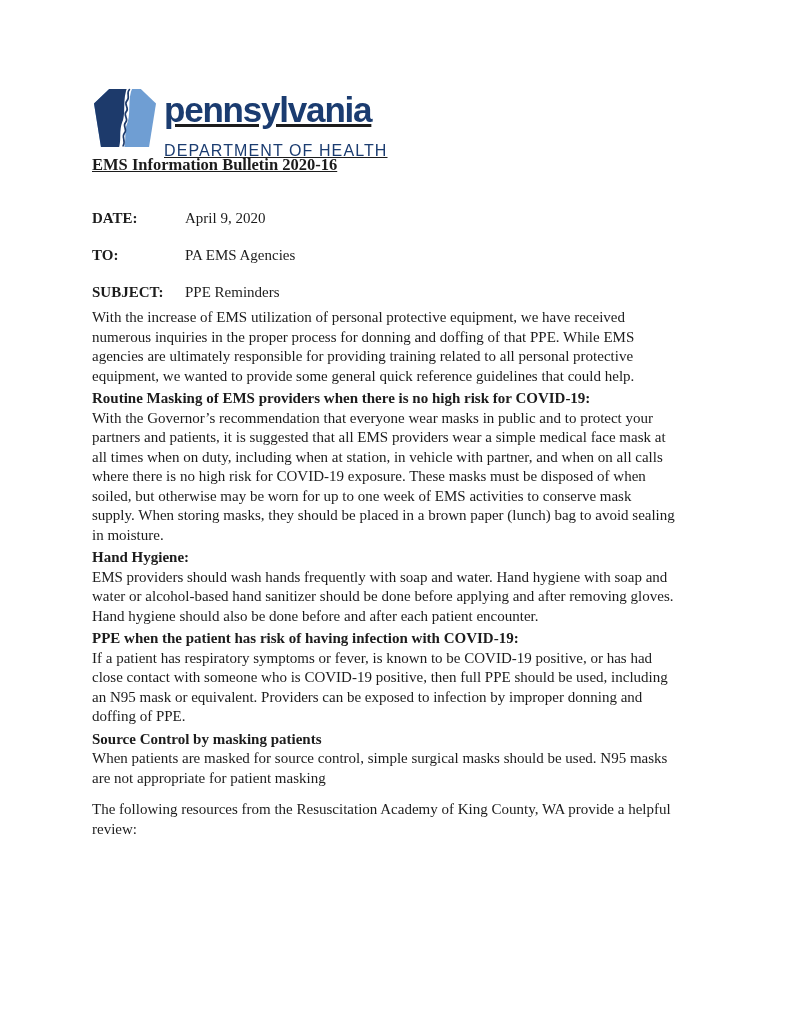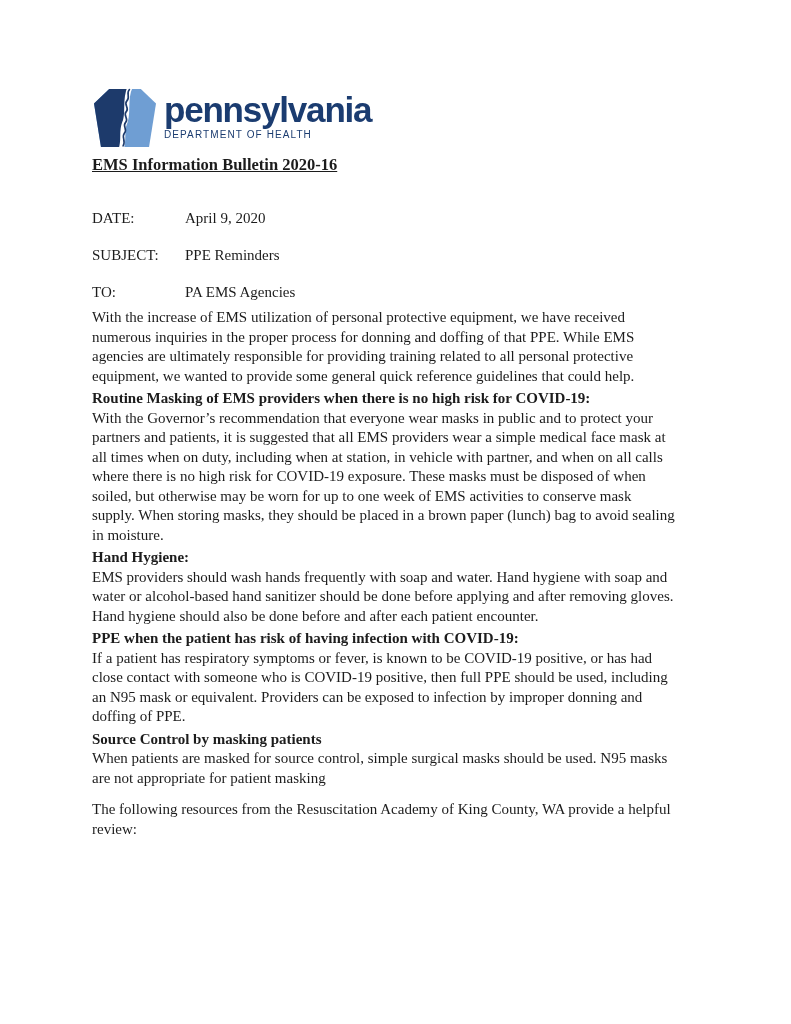--- a/index.html
+++ b/index.html
@@ -9,42 +9,42 @@
     width: 791px;
     height: 1024px;
     margin: 0 auto;
     background: #ffffff;
     font-family: "Liberation Serif", serif;
     color: #1c1c1c;
     padding: 87px 0 0 92px;
     overflow: hidden;
   }
   
-  .logo-row { display: flex; align-items: flex-start; height: 64px; }
+  .logo-row { display: flex; align-items: flex-start; height: 64px; text-decoration: underline; }
   .keystone { width: 66px; height: 62px; flex: 0 0 auto; }
   .logo-text { margin-left: 6px; padding-top: 7px; font-family: "Liberation Sans", sans-serif; }
   .wordmark {
     font-size: 35px; font-weight: 700; line-height: 0.92;
     letter-spacing: -1.2px; color: #1b3c70;
   }
   .dept {
-    font-size: 10px; font-weight: 400; letter-spacing: 1.1px;
-    color: #1b3c70; margin-top: 3px;
+    font-size: 16px; font-weight: 400; letter-spacing: 1.1px;
+    color: #1b3c70; margin-top: 16px;
   }
   
   .title {
     width: 608px; margin-top: 3px;
     font-size: 16.5px; font-weight: bold; text-decoration: underline;
     line-height: 21px;
   }
   
   .meta { margin-top: 33px; font-size: 15px; }
   .meta-row { display: flex; margin-bottom: 17px; line-height: 20px; }
   .meta-row:last-child { margin-bottom: 0; }
-  .meta-label { width: 93px; font-weight: normal; flex: 0 0 auto; }
+  .meta-label { width: 93px; font-weight: bold; flex: 0 0 auto; }
   .meta-value { white-space: pre-line; }
   
   .bodytext { width: 700px; font-size: 15px; line-height: 19.5px; }
   .lines { white-space: pre-line; }
   .intro { margin-top: 6px; }
   .section { margin-top: 3px; }
   .section-heading { font-weight: bold; font-size: 15px; line-height: 19.5px; }
   .closing { margin-top: 12px; }
 </style>
 </head>
@@ -70,26 +70,26 @@
   </div>
 
   <div class="title">EMS Information Bulletin 2020-16</div>
 
   <div class="meta">
     <div class="meta-row">
       <span class="meta-label">DATE:</span>
       <span class="meta-value">April 9, 2020</span>
     </div>
     <div class="meta-row">
+      <span class="meta-label">TO:</span>
+      <span class="meta-value">PA EMS Agencies</span>
+    </div>
+    <div class="meta-row">
       <span class="meta-label">SUBJECT:</span>
       <span class="meta-value">PPE Reminders</span>
-    </div>
-    <div class="meta-row">
-      <span class="meta-label">TO:</span>
-      <span class="meta-value">PA EMS Agencies</span>
     </div>
   </div>
 
   <div class="bodytext lines intro">With the increase of EMS utilization of personal protective equipment, we have received
 numerous inquiries in the proper process for donning and doffing of that PPE.  While EMS
 agencies are ultimately responsible for providing training related to all personal protective
 equipment, we wanted to provide some general quick reference guidelines that could help.</div>
 
   <div class="section">
     <div class="bodytext section-heading">Routine Masking of EMS providers when there is no high risk for COVID-19:</div>

